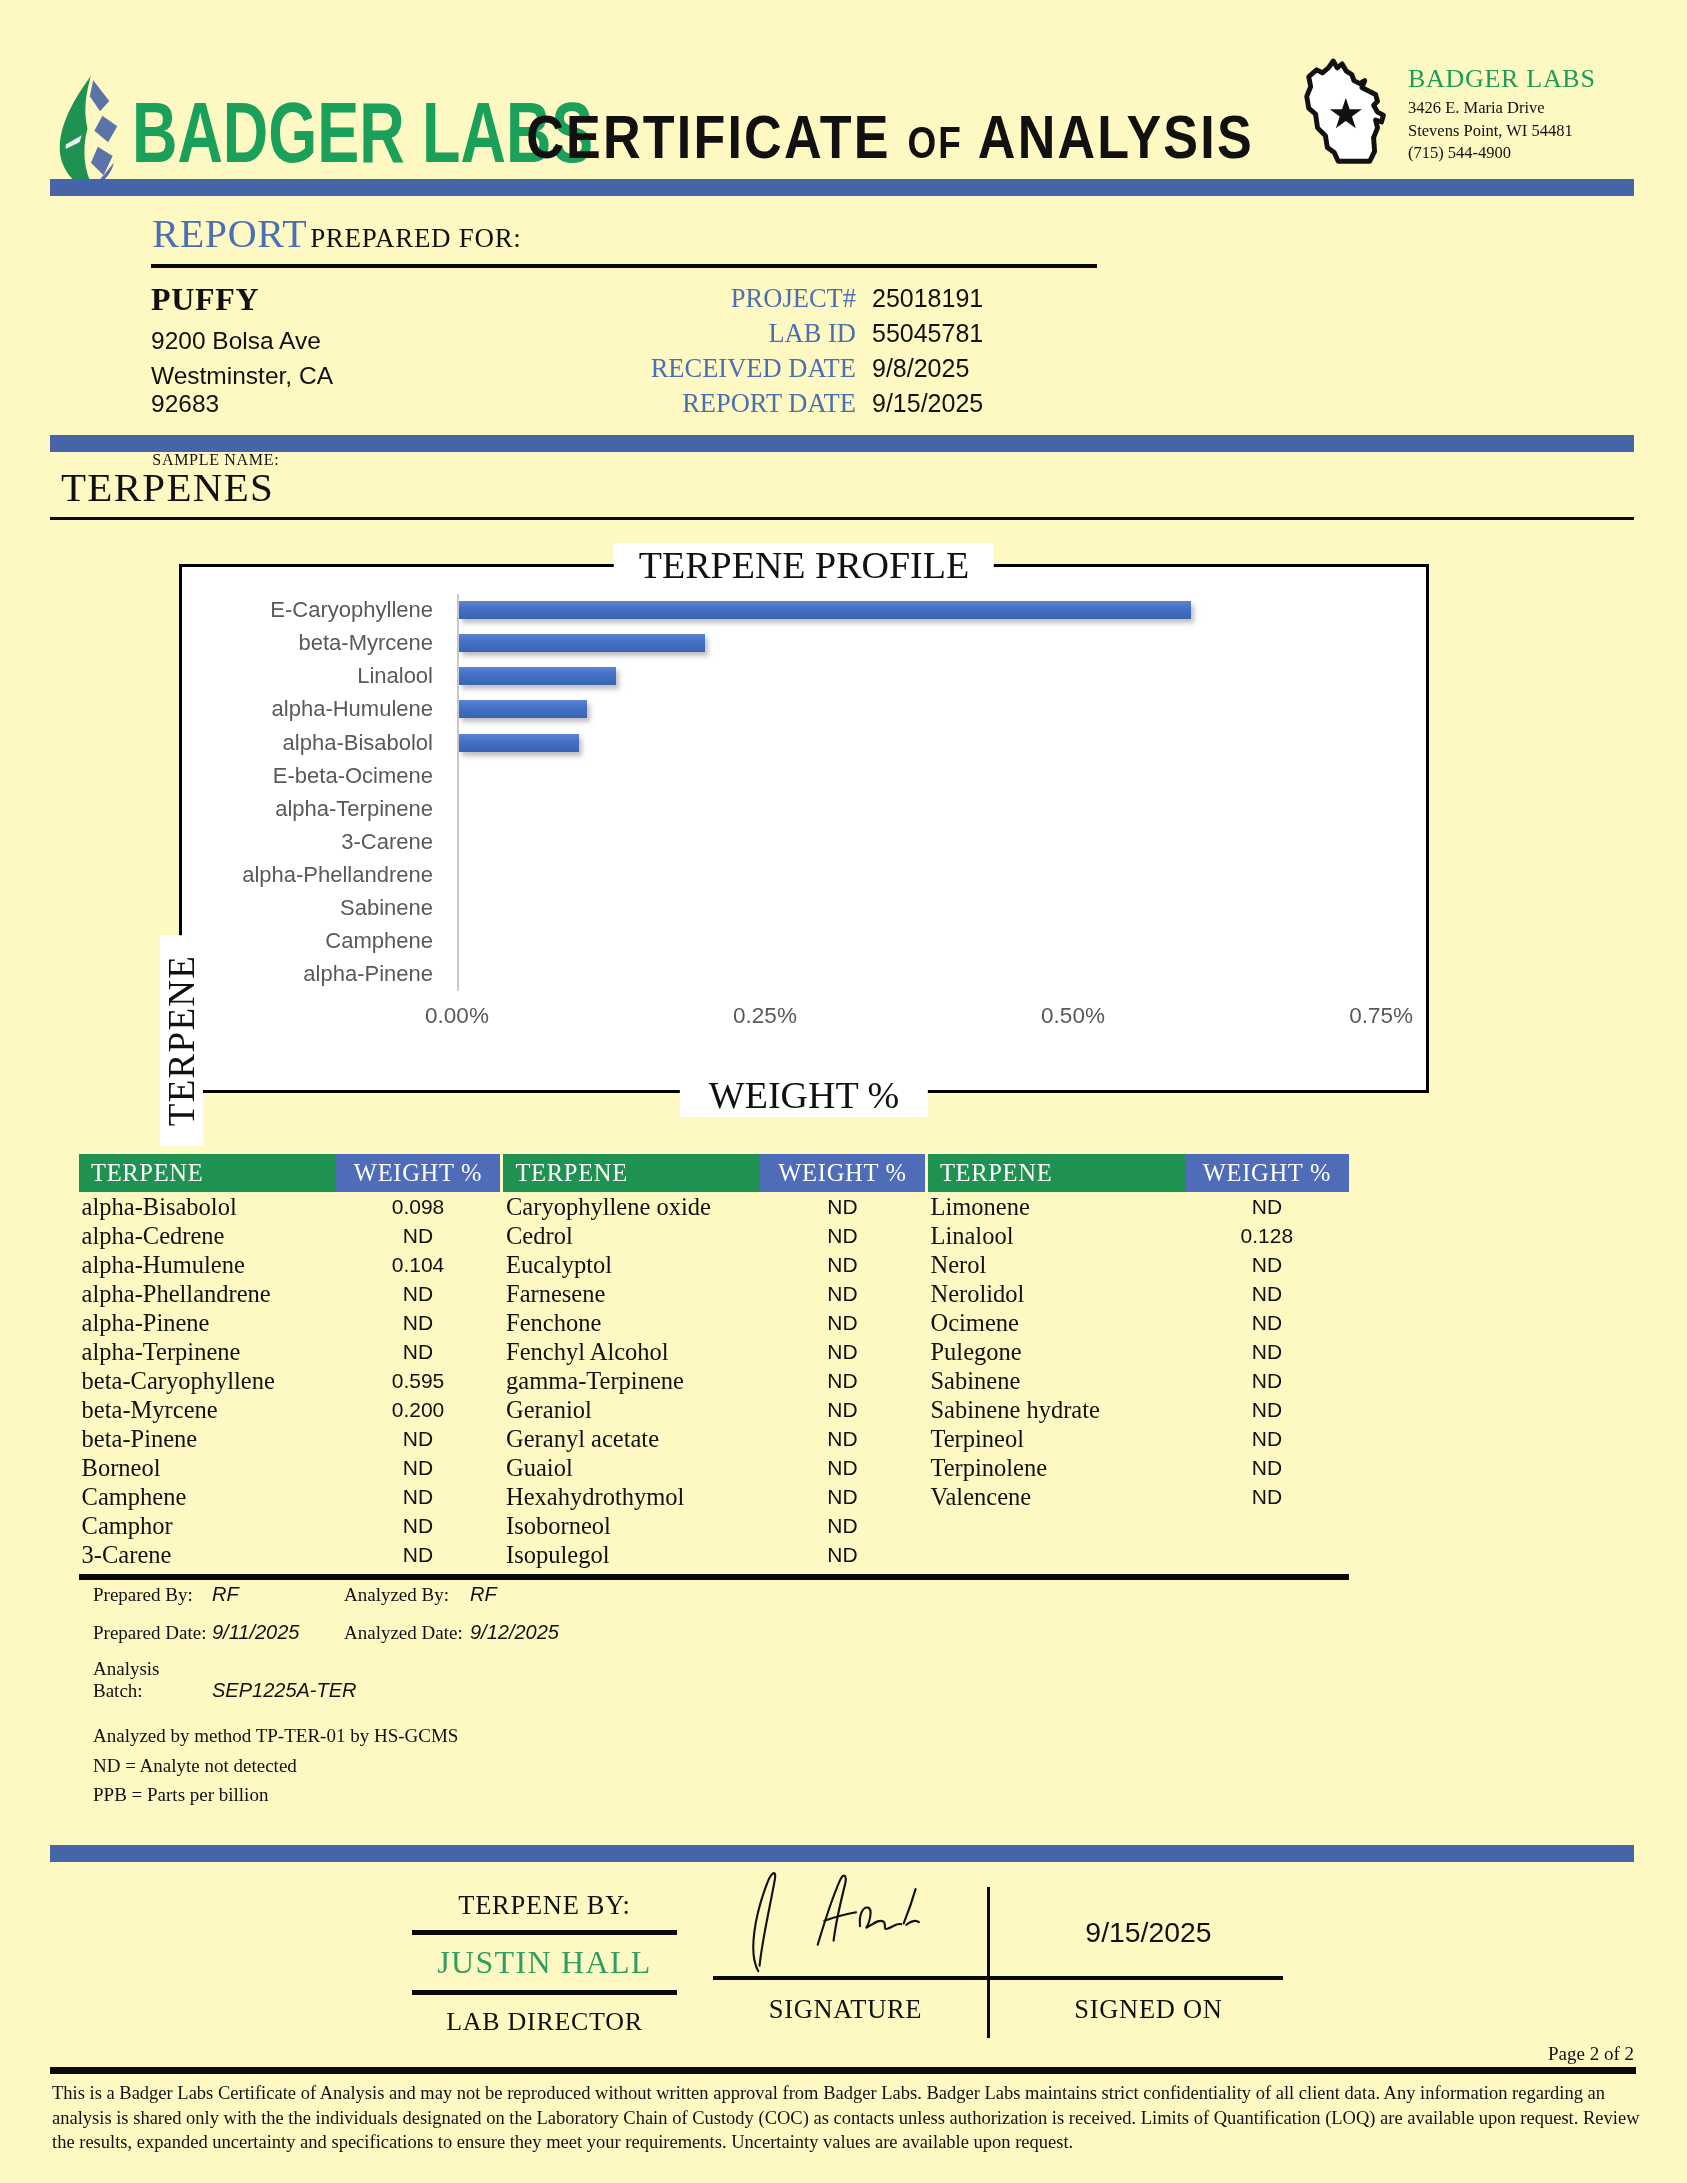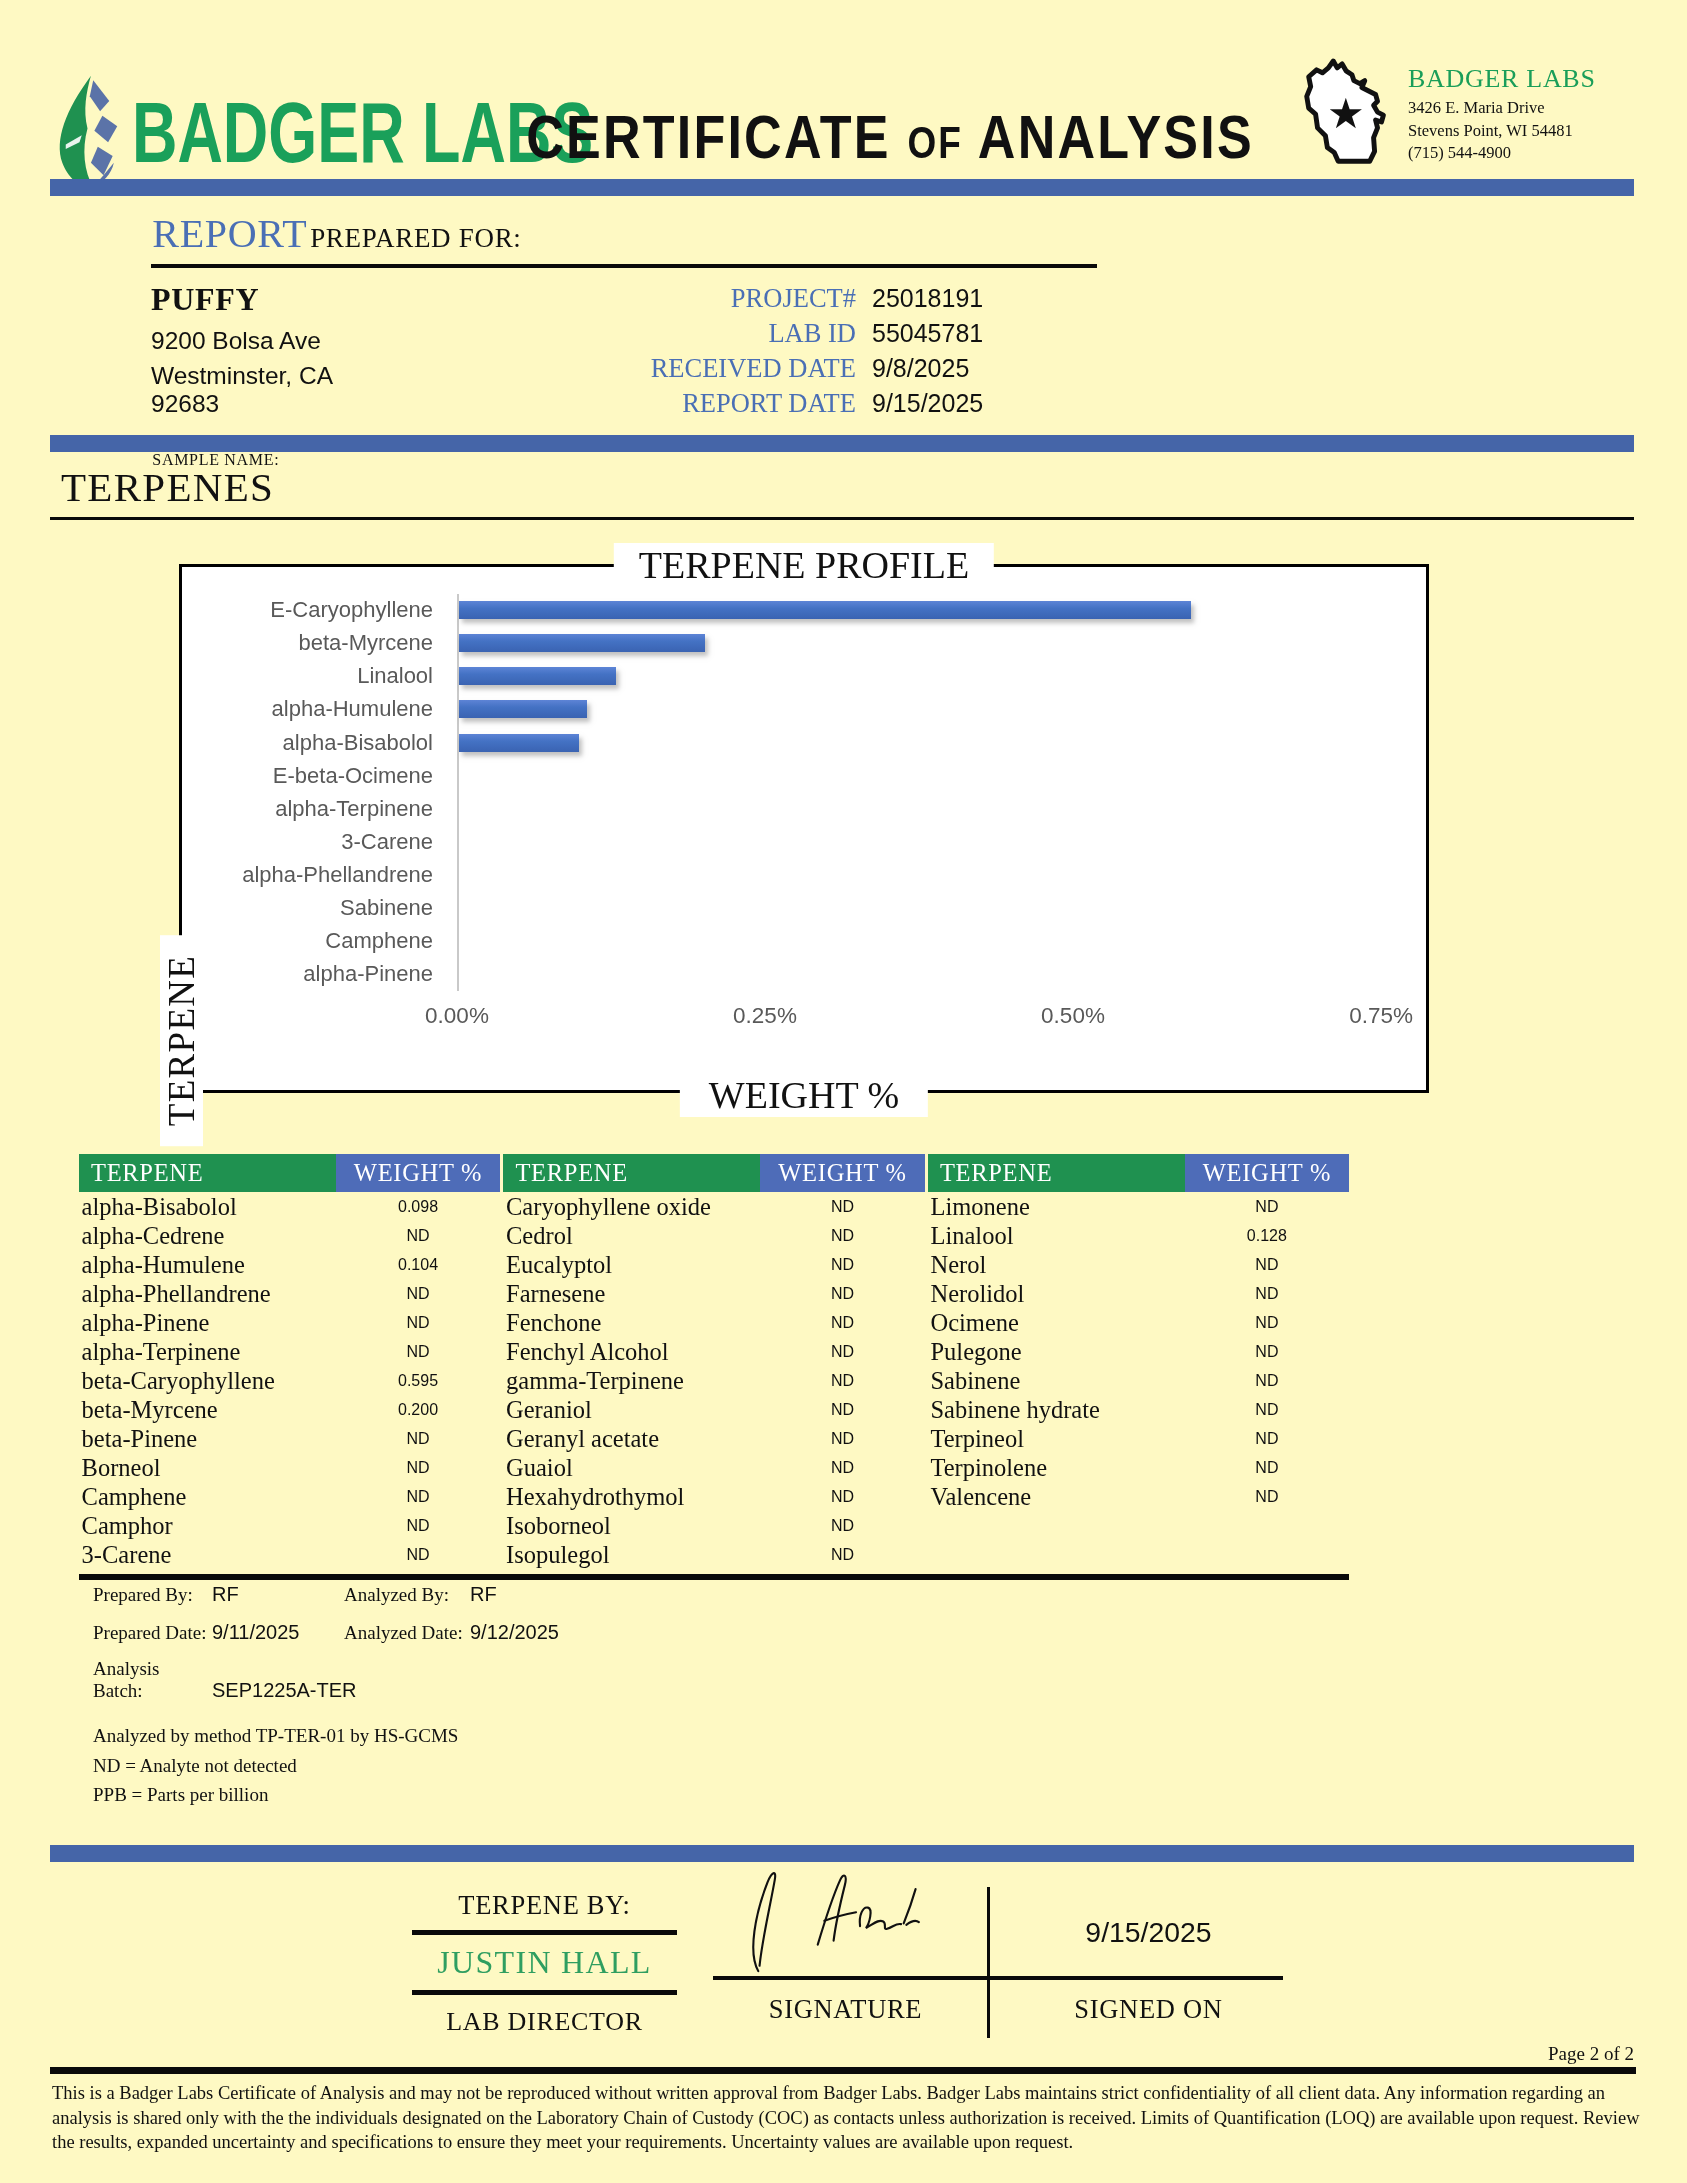--- a/index.html
+++ b/index.html
@@ -61,26 +61,26 @@
   .terp-table{position:absolute;left:79px;top:1154px;width:1270px;display:flex;gap:3.3px;
               border-bottom:6px solid #0a0a0a;padding-bottom:5.3px;}
   .tcol{flex:1;}
   .thead{display:flex;height:38px;}
   .th-terpene{flex:0 0 61%;background:#1f9150;color:#fff;font-size:24.5px;display:flex;align-items:center;
               padding-left:12px;box-sizing:border-box;letter-spacing:0.7px;}
   .th-weight{flex:1;background:#4e6cb8;color:#fff;font-size:24.5px;display:flex;align-items:center;
              justify-content:center;letter-spacing:0.7px;}
   .trow{display:flex;height:29px;align-items:center;}
   .td-name{flex:0 0 61%;font-size:24.5px;padding-left:2.6px;box-sizing:border-box;white-space:nowrap;}
-  .td-val{flex:1;text-align:center;font-family:"Liberation Sans",sans-serif;font-size:16px;}
+  .td-val{flex:1;text-align:center;font-family:"Liberation Sans",sans-serif;font-size:21px;}
   
   .analysis{position:absolute;left:93px;top:1583px;width:926px;font-size:19px;}
   .an-row{margin-bottom:14.6px;}
   .an-label{display:inline-block;width:119px;}
-  .an-val{display:inline-block;width:132px;font-family:"Liberation Sans",sans-serif;font-size:20px;}
+  .an-val{display:inline-block;width:132px;font-family:"Liberation Sans",sans-serif;font-size:20px;font-style:italic;}
   .an-label2{display:inline-block;width:126px;}
   .an-note{margin-top:18.5px;line-height:30px;}
   .an-note2{line-height:29px;}
   
   .approved-col{position:absolute;left:412px;top:1890px;width:265px;text-align:center;}
   .app-label{font-size:26.5px;letter-spacing:0.7px;}
   .thickline{height:4.6px;background:#0a0a0a;margin:9.3px 0;}
   .app-name{color:#2f9e60;font-size:32px;letter-spacing:1.3px;}
   .app-title{font-size:26px;letter-spacing:0.7px;margin-top:12px;}
   .sig-svg{position:absolute;left:733px;top:1860px;}

